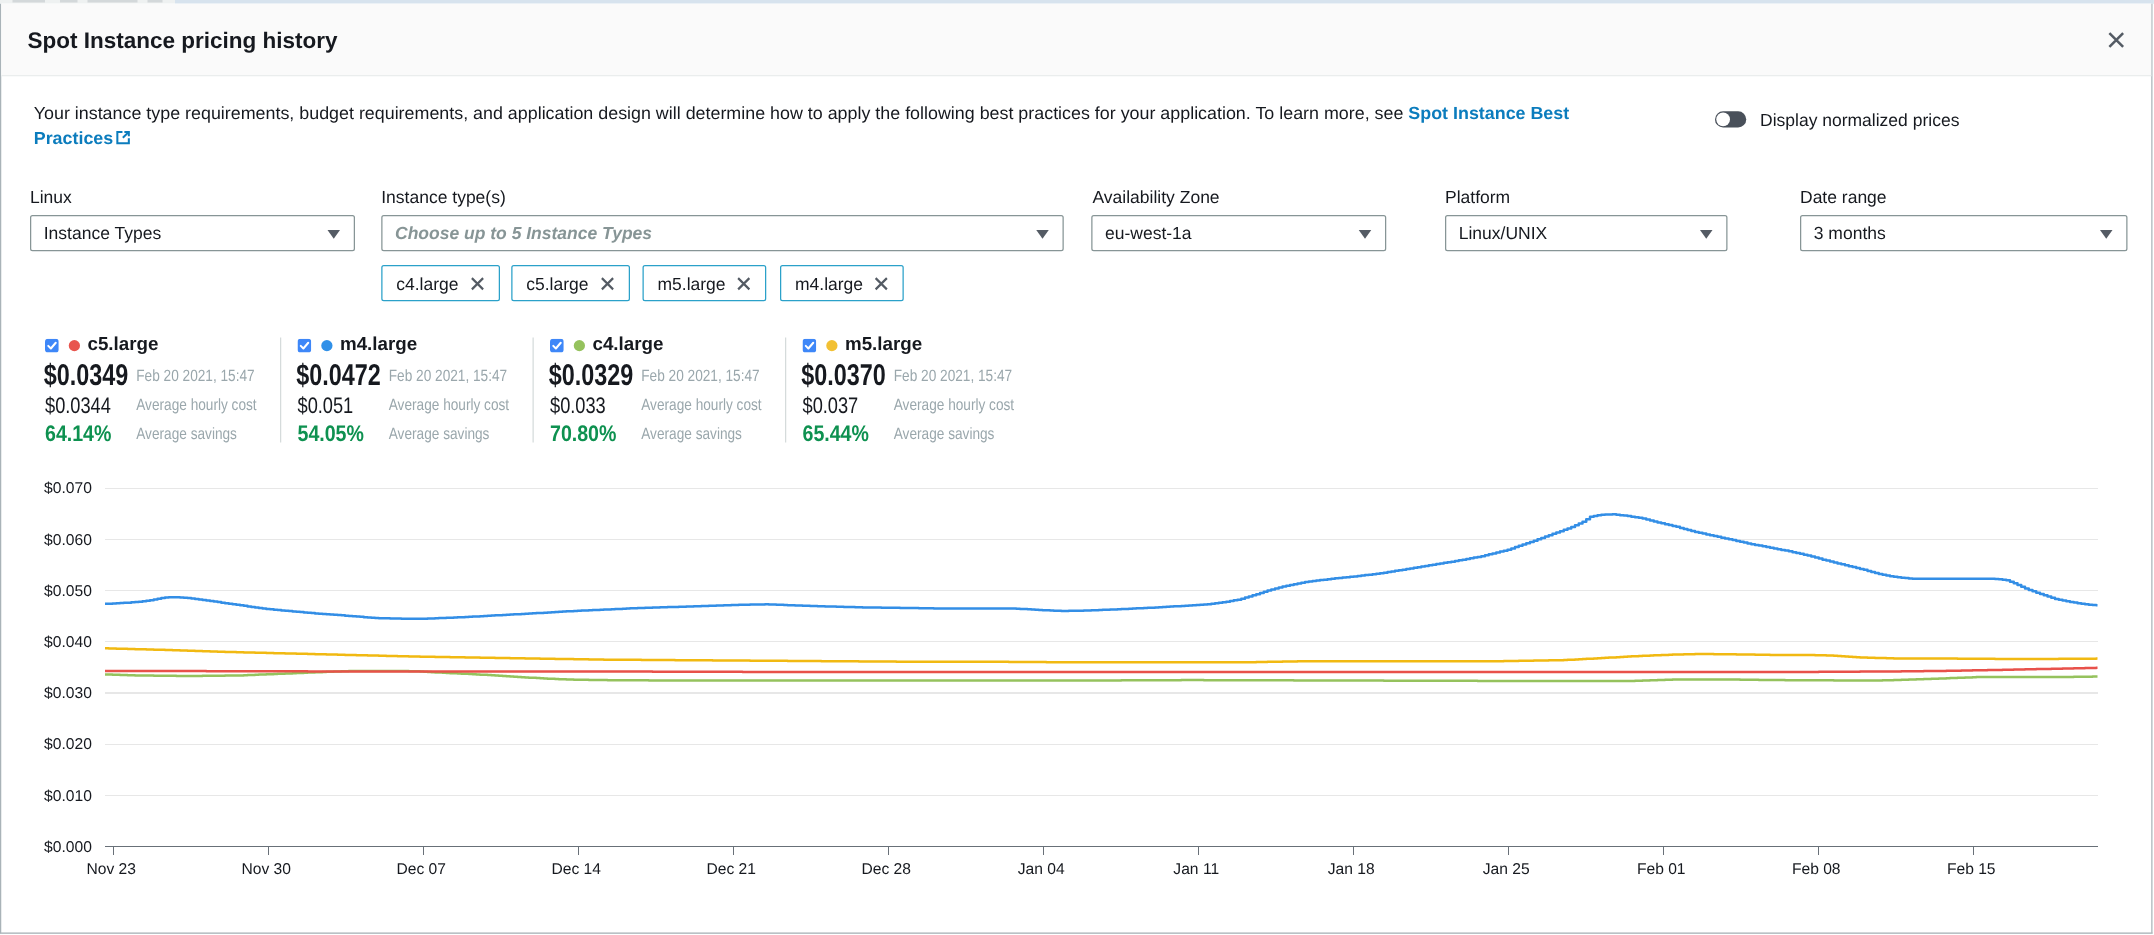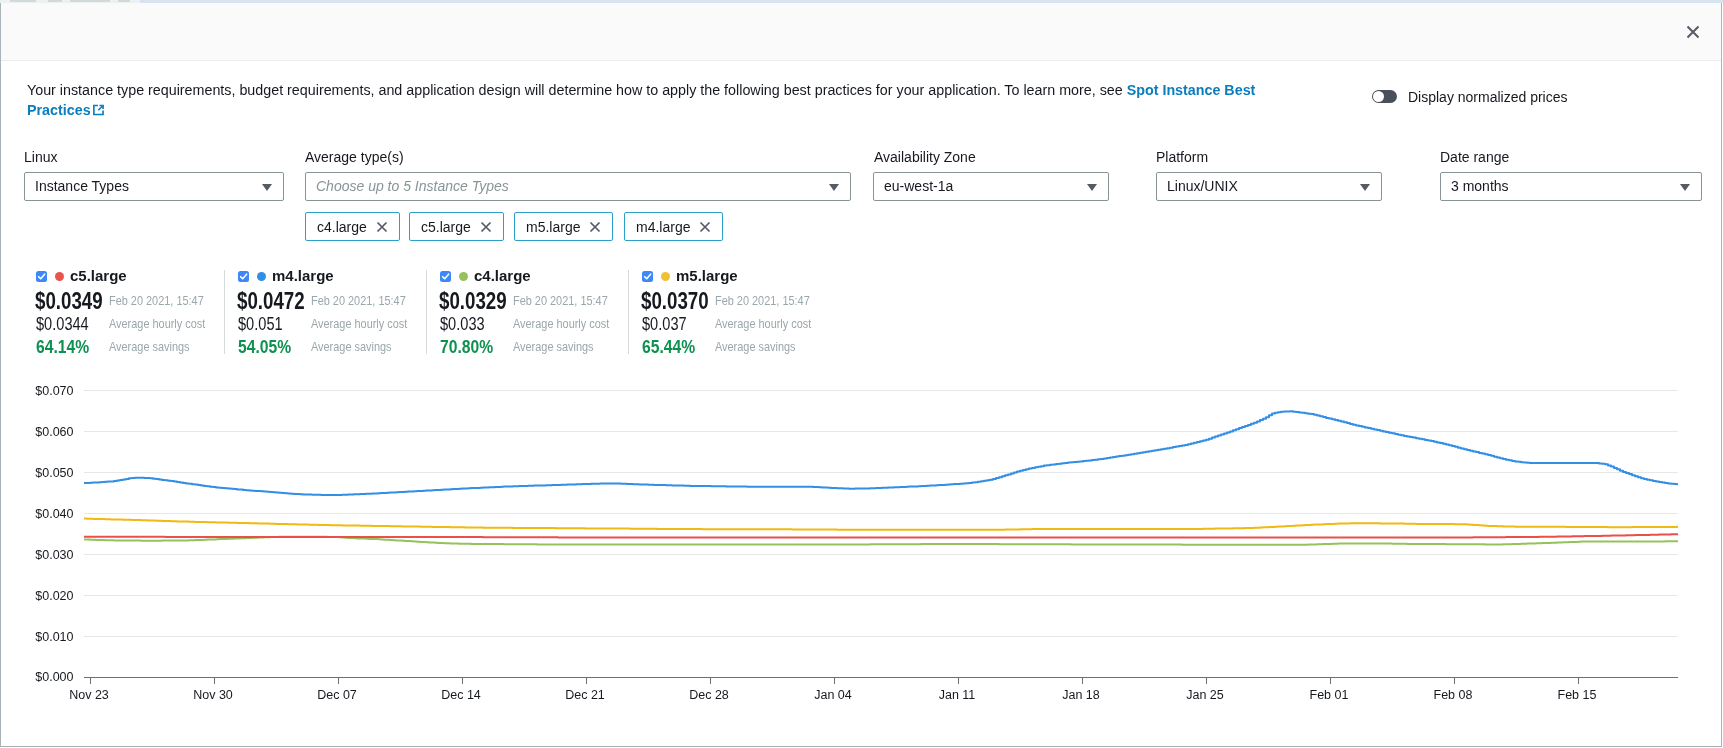--- a/index.html
+++ b/index.html
@@ -19,21 +19,21 @@
   .para a { color:#0b7cbd; font-weight:700; text-decoration:none; }
   #togglewrap { position:absolute; left:1372px; top:87px; }
   .toggle { display:inline-block; width:25px; height:13px; border-radius:7px; background:#49505a; position:relative; vertical-align:middle; }
   .toggle i { position:absolute; left:1px; top:1px; width:11px; height:11px; border-radius:50%; background:#fff; }
   #togglewrap span.lab { font-size:14px; color:#16191f; margin-left:11px; vertical-align:middle; }
   .flabel { position:absolute; top:149px; font-size:14px; color:#16191f; }
   .sel { position:absolute; top:172px; height:29px; background:#fff; border:1px solid #879596;
       border-radius:2px; font-size:14px; color:#16191f; line-height:27px; padding-left:10px; }
   .caret { position:absolute; right:11px; top:11px; width:0; height:0;
       border-left:5.5px solid transparent; border-right:5.5px solid transparent; border-top:7px solid #545b64; }
-  .ph { color:#879596; font-style:italic; }
+  .ph { color:#879596; font-style:italic;font-weight:bold; }
   .tag { position:absolute; top:212px; height:29px; border:1px solid #2ba1c9; border-radius:2px;
       background:#fff; font-size:14px; color:#16191f; line-height:27px; padding:0 11px; display:flex; align-items:center; gap:9px; }
   .tag span { line-height:normal; }
   .card { position:absolute; top:267px; }
   .crow { position:absolute; left:0; top:2px; height:15px; white-space:nowrap; }
   .cb { position:absolute; left:0; top:2px; }
   .cb svg { display:block; }
   .dot { position:absolute; left:19px; top:3px; width:9px; height:9px; border-radius:50%; }
   .cname { position:absolute; left:34px; top:-2px; font-size:15px; font-weight:700; color:#16191f; }
   .bigrow { position:absolute; left:0; top:20px; white-space:nowrap; }
@@ -52,34 +52,35 @@
 <body>
 <div id="topstrip">
     <div class="b"></div>
     <div class="m" style="left:10px;width:26px"></div>
     <div class="m" style="left:48px;width:14px"></div>
     <div class="m" style="left:70px;width:40px"></div>
     <div class="m" style="left:118px;width:12px"></div>
   </div>
 <div id="dialog">
   <div id="hdr">
+    <h1>Spot Instance pricing history</h1>
     <svg id="closex" width="14" height="14" viewBox="0 0 14 14">
         <path d="M1.5 1.5 L12.5 12.5 M12.5 1.5 L1.5 12.5" stroke="#545b64" stroke-width="2"></path>
       </svg>
   </div>
 </div>
 <div class="para">Your instance type requirements, budget requirements, and application design will determine how to apply the following best practices for your application. To learn more, see <a>Spot Instance Best<br>Practices</a><svg width="12" height="12" viewBox="0 0 12 12" style="vertical-align:-1px;margin-left:2px">
       <path d="M10.5 6.5 V10.5 H1.5 V1.5 H5.5" stroke="#0b7cbd" stroke-width="1.6" fill="none"></path>
       <path d="M7 1.5 H10.5 V5" stroke="#0b7cbd" stroke-width="1.6" fill="none"></path>
       <path d="M10.3 1.7 L5.8 6.2" stroke="#0b7cbd" stroke-width="1.6" fill="none"></path>
     </svg></div>
 <div id="togglewrap"><span class="toggle"><i></i></span><span class="lab">Display normalized prices</span></div>
 
 <div class="flabel" style="left:24px">Linux</div>
-<div class="flabel" style="left:305px">Average type(s)</div>
+<div class="flabel" style="left:305px">Instance type(s)</div>
 <div class="flabel" style="left:874px">Availability Zone</div>
 <div class="flabel" style="left:1156px">Platform</div>
 <div class="flabel" style="left:1440px">Date range</div>
 
 <div class="sel" style="left:24px;width:260px">Instance Types<span class="caret"></span></div>
 <div class="sel" style="left:305px;width:546px"><span class="ph">Choose up to 5 Instance Types</span><span class="caret"></span></div>
 <div class="sel" style="left:873px;width:236px">eu-west-1a<span class="caret"></span></div>
 <div class="sel" style="left:1156px;width:226px">Linux/UNIX<span class="caret"></span></div>
 <div class="sel" style="left:1440px;width:262px">3 months<span class="caret"></span></div>
 

